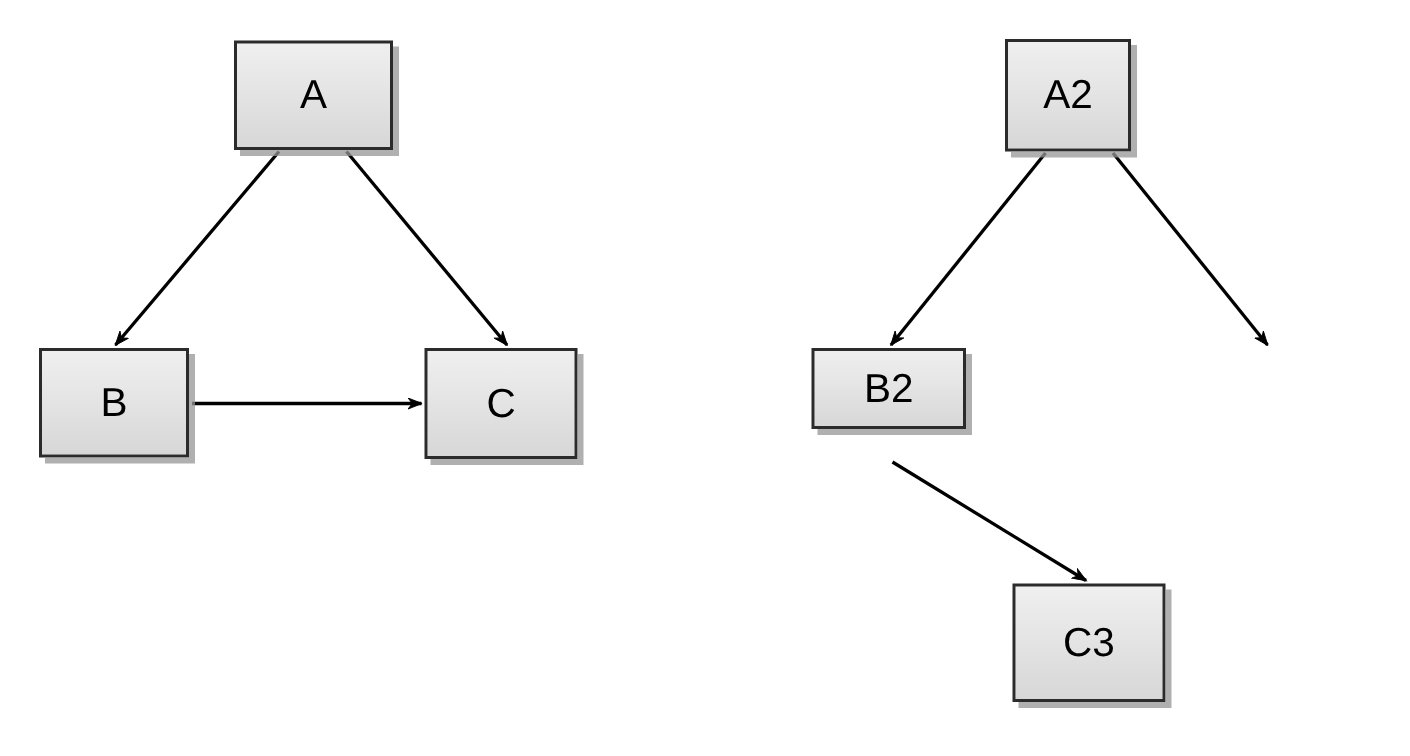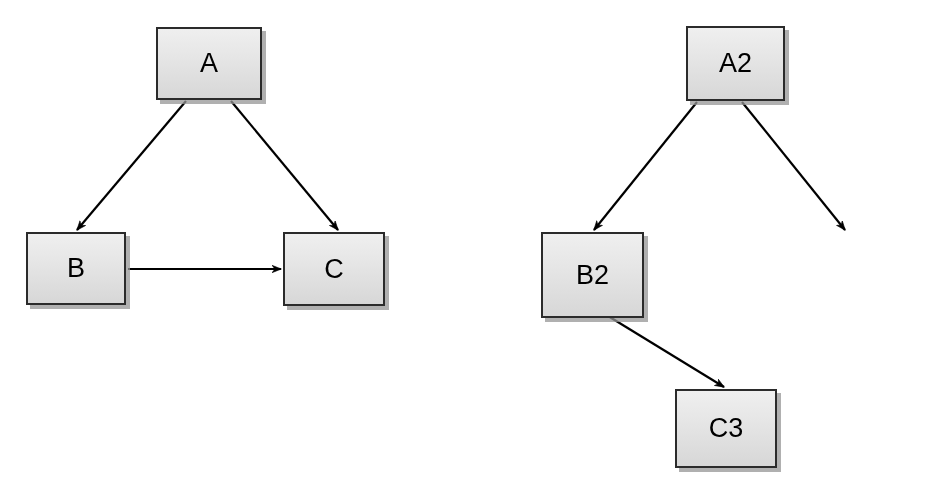--- a/index.html
+++ b/index.html
@@ -70,23 +70,23 @@
   <div class="node" style="left: 156px; top: 27px; width: 106px; height: 73px;">
     <span class="node-label">A</span>
   </div>
   <div class="node" style="left: 26px; top: 232px; width: 100px; height: 73px;">
     <span class="node-label">B</span>
   </div>
   <div class="node" style="left: 283px; top: 232px; width: 102px; height: 74px;">
     <span class="node-label">C</span>
   </div>
 
-  <div class="node" style="left: 686px; top: 26px; width: 99px; height: 75px;">
+  <div class="node" style="left: 670px; top: 26px; width: 84px; height: 75px;">
     <span class="node-label">A2</span>
   </div>
-  <div class="node" style="left: 541px; top: 232px; width: 103px; height: 86px;">
+  <div class="node" style="left: 541px; top: 232px; width: 103px; height: 54px;">
     <span class="node-label">B2</span>
   </div>
   <div class="node" style="left: 675px; top: 389px; width: 102px; height: 79px;">
     <span class="node-label">C3</span>
   </div>
 
 </div>
 
 </body></html>

